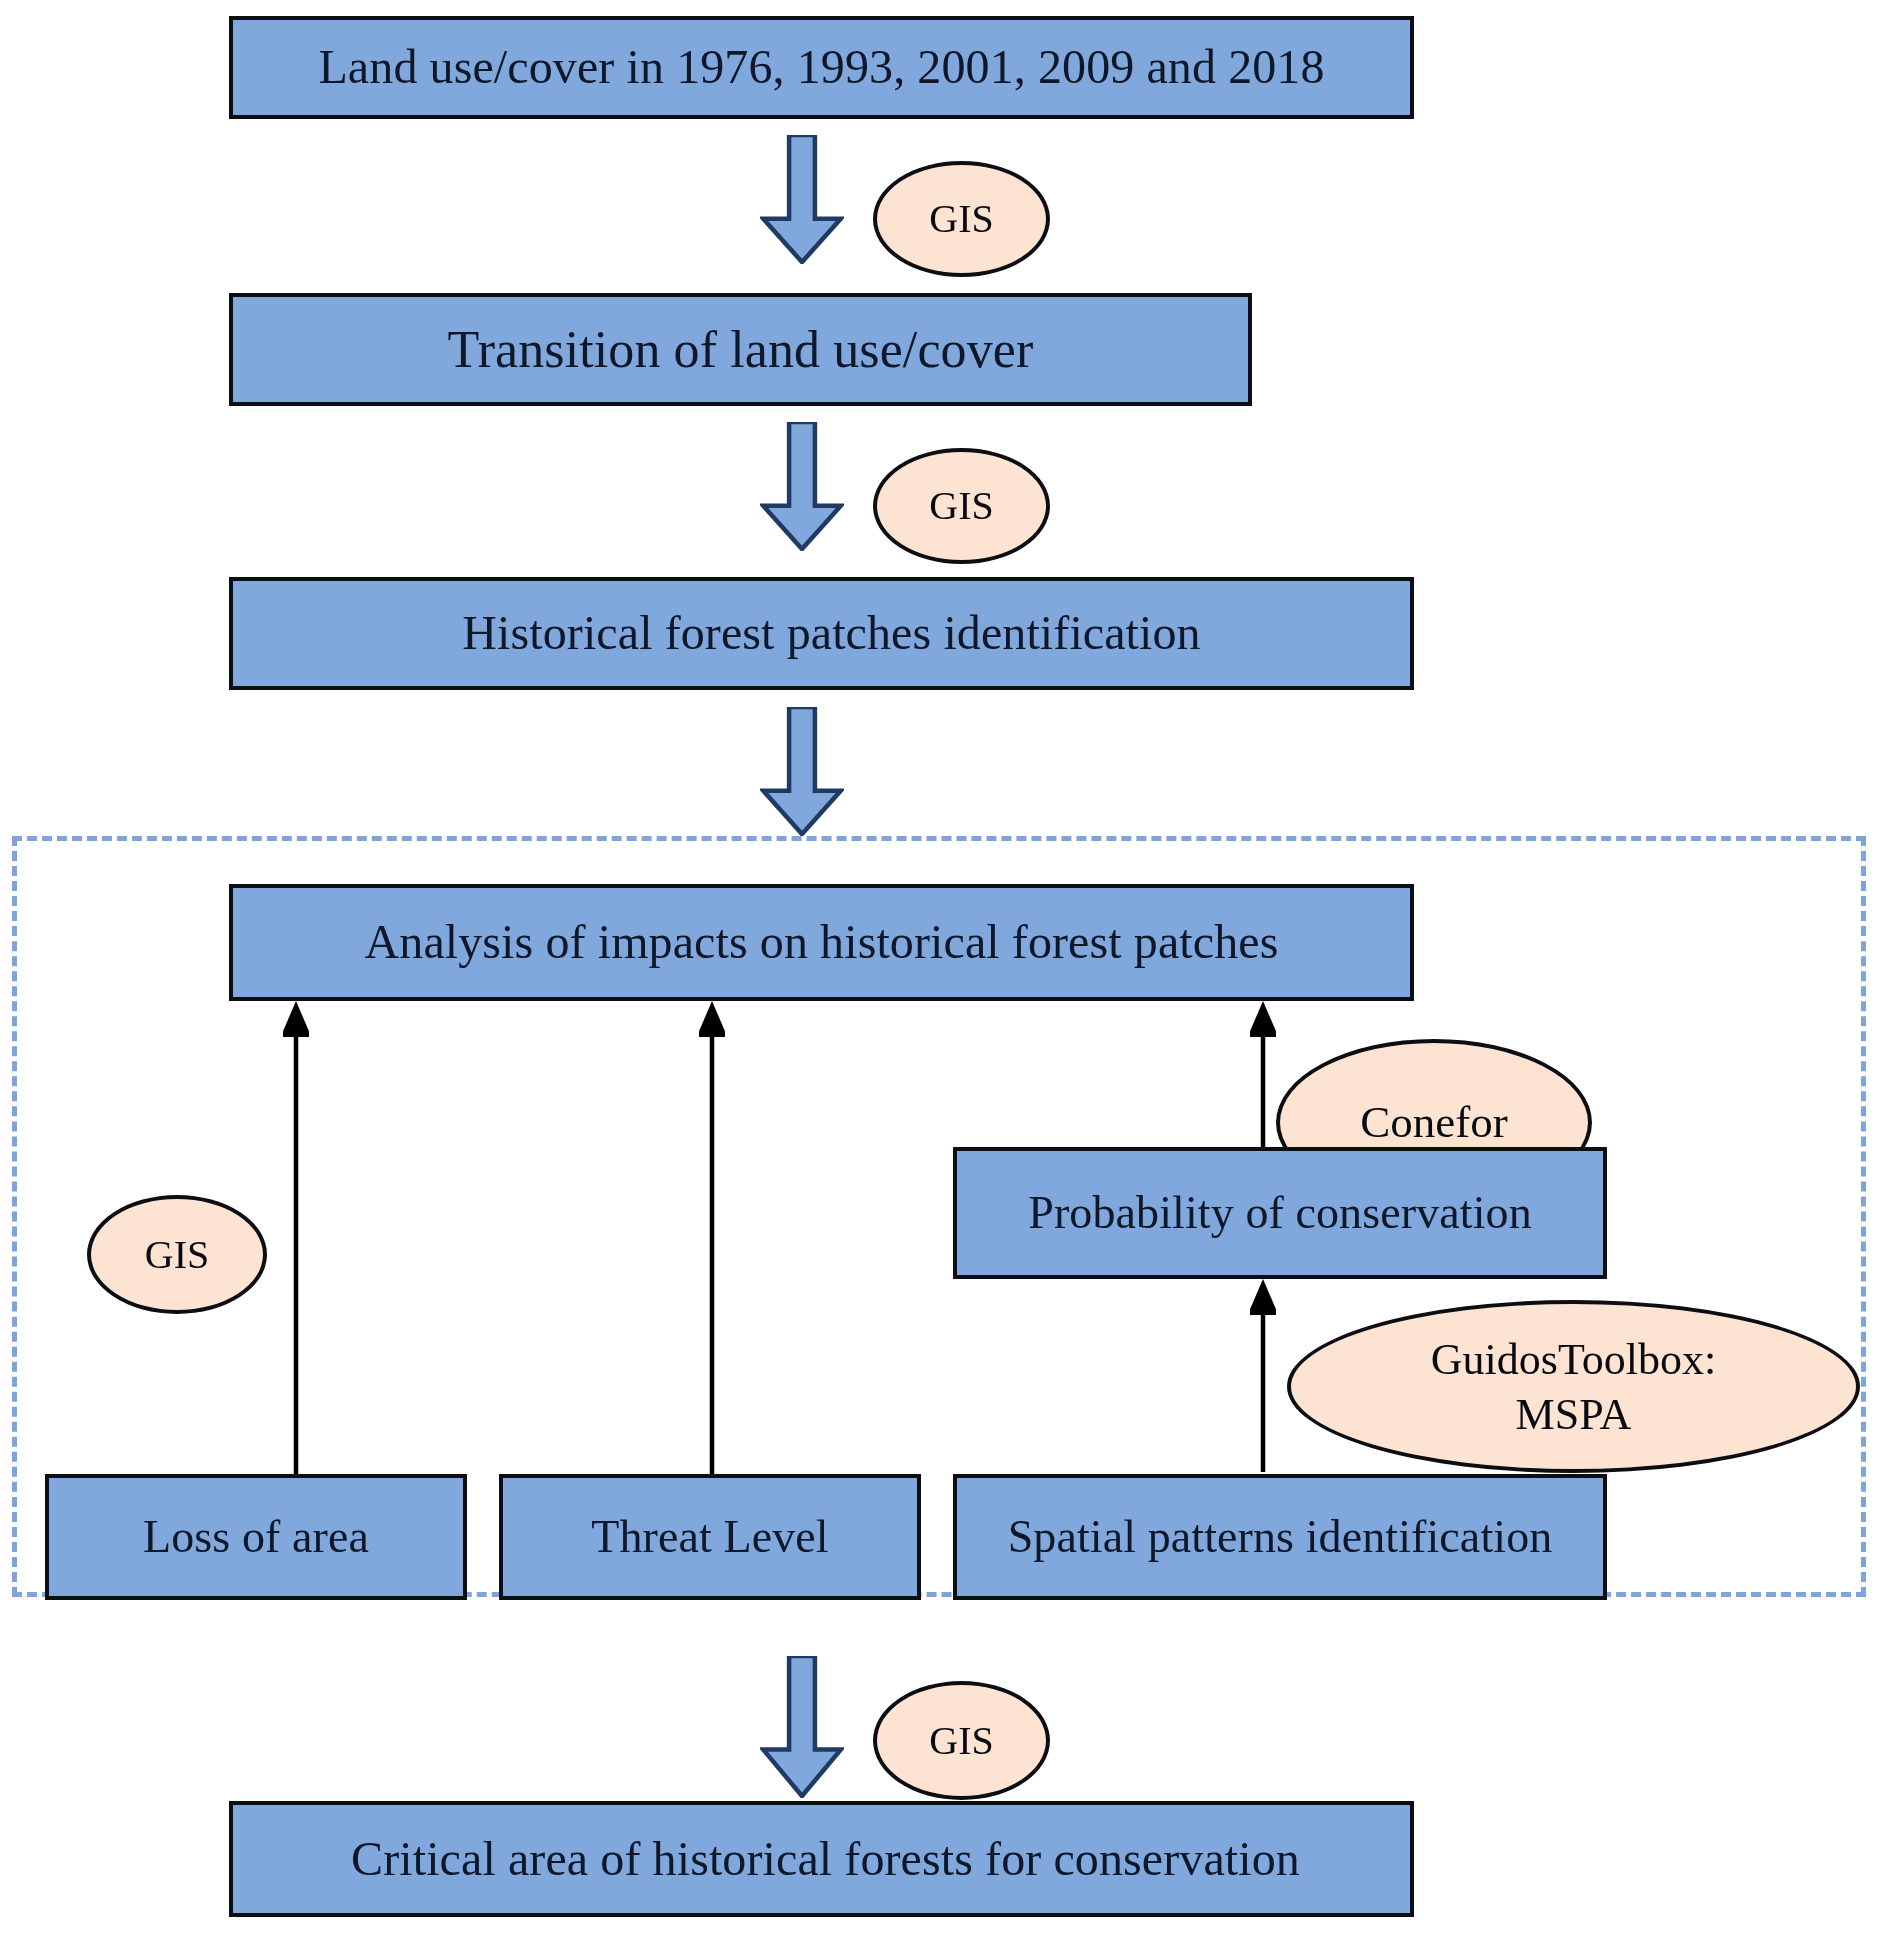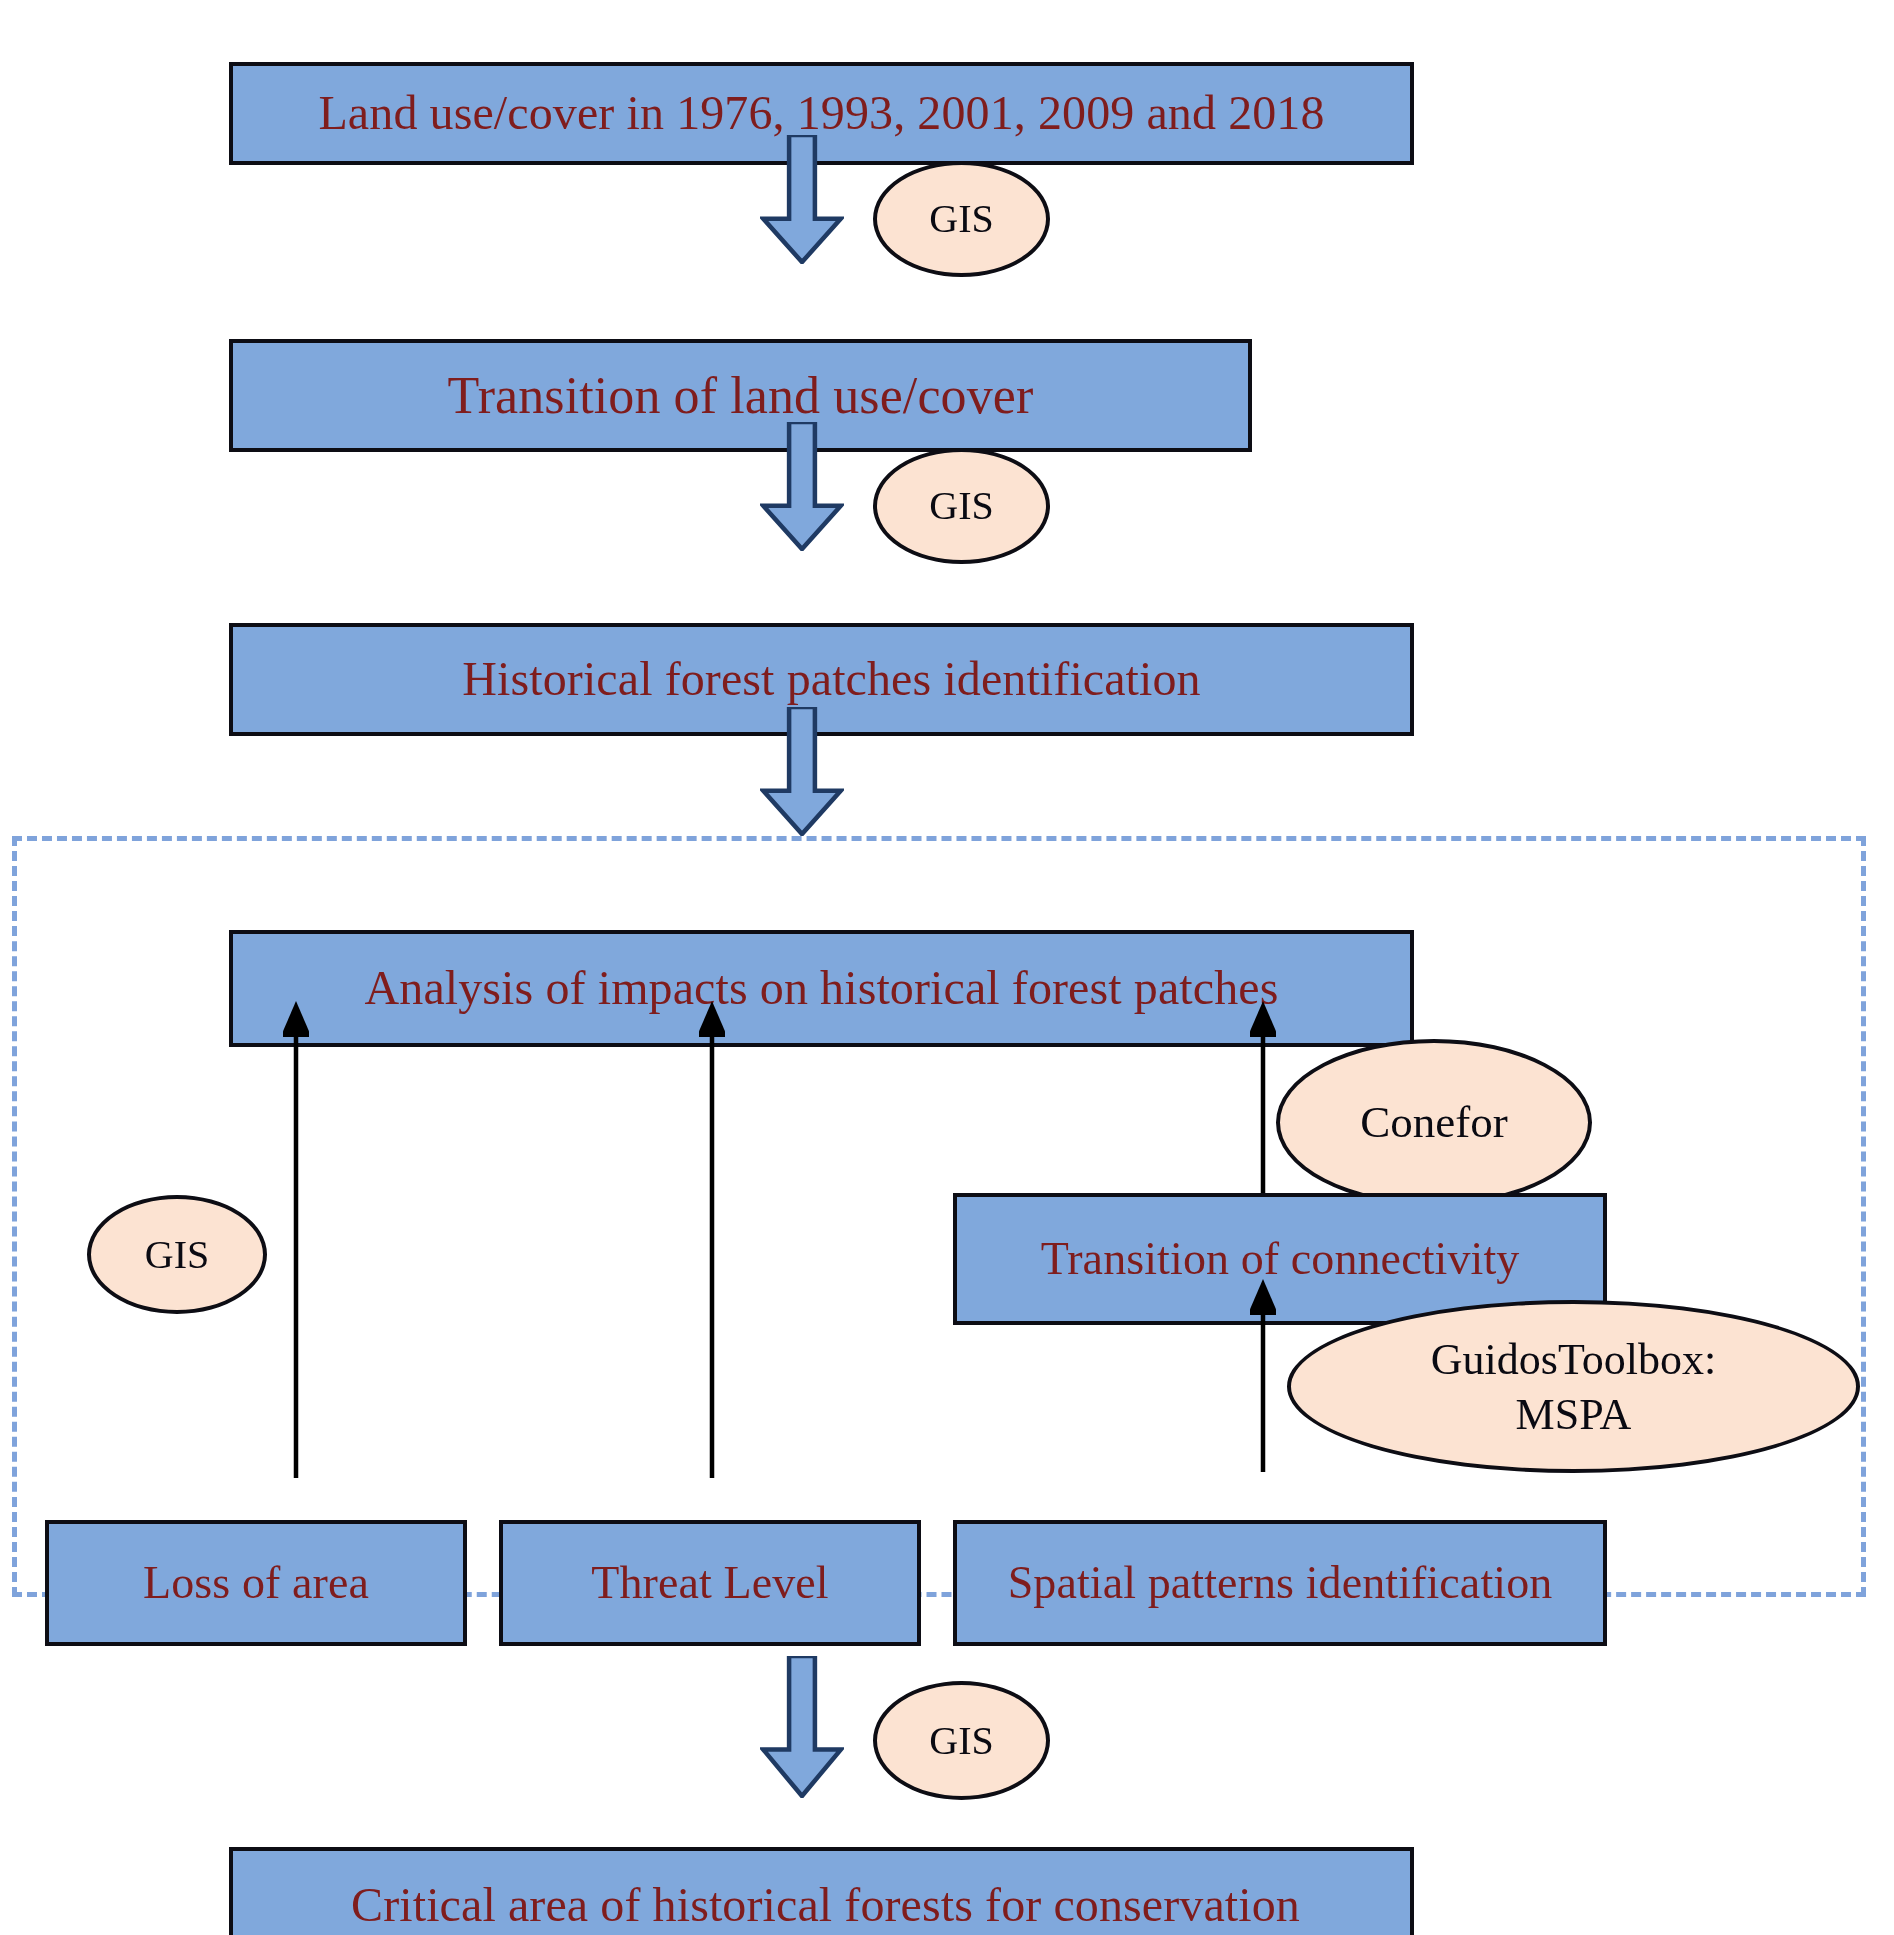--- a/index.html
+++ b/index.html
@@ -20,24 +20,23 @@
 
   
   .pbox {
     position: absolute;
     background: #80A8DC;
     border: 4.5px solid #0d0d14;
     box-sizing: border-box;
     display: flex;
     align-items: center;
     justify-content: center;
-    color: #7f1d1d;
+    color: #0f172a;
     line-height: 1.1;
     letter-spacing: 0.1px;
-    margin-top: 46px;
   }
 
   
   .ell {
     position: absolute;
     background: #FCE3D2;
     border: 4.5px solid #0d0d14;
     border-radius: 50%;
     box-sizing: border-box;
     display: flex;
@@ -139,21 +138,21 @@
   <div class="ell" style="left:1276px; top:1039px; width:316px; height:167px; font-size:45px;">
     <span>Conefor</span>
   </div>
 
   <div class="ell" style="left:87px; top:1195px; width:180px; height:119px; font-size:40px;">
     <span>GIS</span>
   </div>
 
 
   <div class="pbox" style="left:953px; top:1147px; width:654px; height:132px; font-size:46px;">
-    <span>Transition of connectivity</span>
+    <span>Probability of conservation</span>
   </div>
 
   <div class="thinarrow" style="left:1250px; top:1279px; width:26px; height:193px;">
     <svg width="26" height="193" viewBox="0 0 40 300">
       <line x1="20" y1="300" x2="20" y2="30" stroke="#000" stroke-width="7"></line>
       <polygon points="20,0 44,56 -4,56" fill="#000"></polygon>
     </svg>
   </div>
 
   <div class="ell" style="left:1287px; top:1300px; width:573px; height:173px; font-size:44px; flex-direction:column;">

